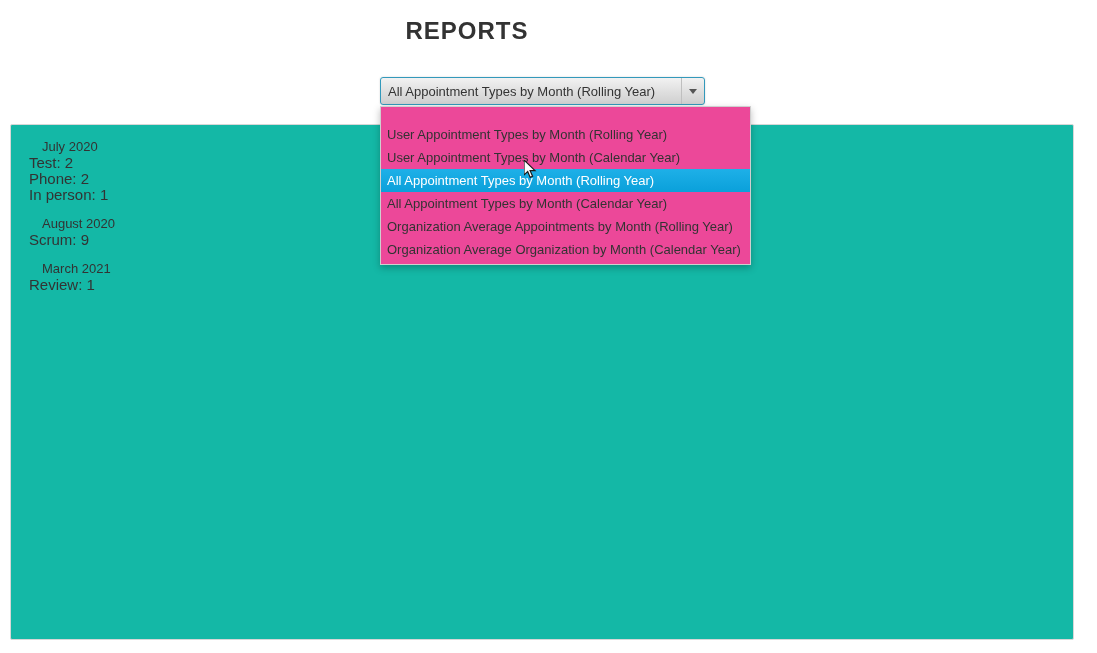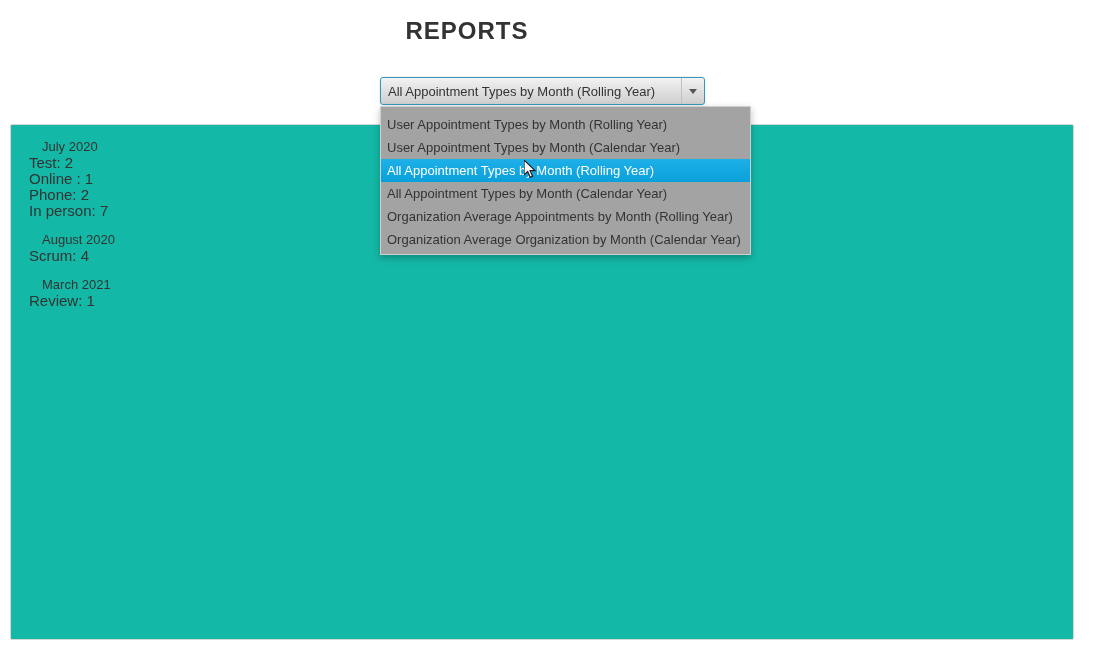--- a/index.html
+++ b/index.html
@@ -67,24 +67,24 @@
     border-right: 4px solid transparent;
     border-top: 5px solid #555555;
   }
 
   
   .dropdown {
     position: absolute;
     left: 380px;
     top: 106px;
     width: 371px;
-    background: #a3a3a3;
+    background: #ec4899;
     border: 1px solid #cfcfcf;
     box-shadow: 0 3px 7px rgba(0,0,0,0.25);
-    padding: 6px 0 3px 0;
+    padding: 16px 0 3px 0;
     box-sizing: border-box;
     z-index: 20;
   }
   .dropdown-item {
     height: 23px;
     line-height: 23px;
     padding-left: 6px;
     font-size: 13px;
     color: #333333;
     white-space: nowrap;
@@ -160,28 +160,27 @@
     <polygon points="0,0 0,15 3.7,11.6 6.2,17.4 8.6,16.3 6.1,10.7 11,10.6" fill="#ffffff" stroke="#1a1a1a" stroke-width="1.2"></polygon>
   </svg>
 </div>
 
 <div class="report-panel">
   <div class="report-inner">
 
     <div class="month-group">
       <div class="month-name">July 2020</div>
       <div class="month-line">Test: 2</div>
-      <div class="month-line">Online : 1</div>
       <div class="month-line">Phone: 2</div>
-      <div class="month-line">In person: 7</div>
+      <div class="month-line">In person: 1</div>
     </div>
 
     <div class="month-group">
       <div class="month-name">August 2020</div>
-      <div class="month-line">Scrum: 4</div>
+      <div class="month-line">Scrum: 9</div>
     </div>
 
     <div class="month-group">
       <div class="month-name">March 2021</div>
       <div class="month-line">Review: 1</div>
     </div>
 
   </div>
 </div>
 

